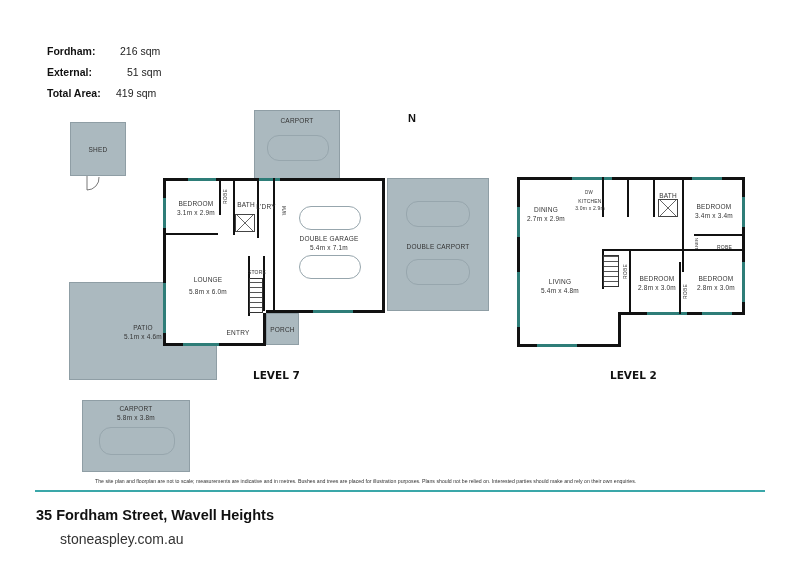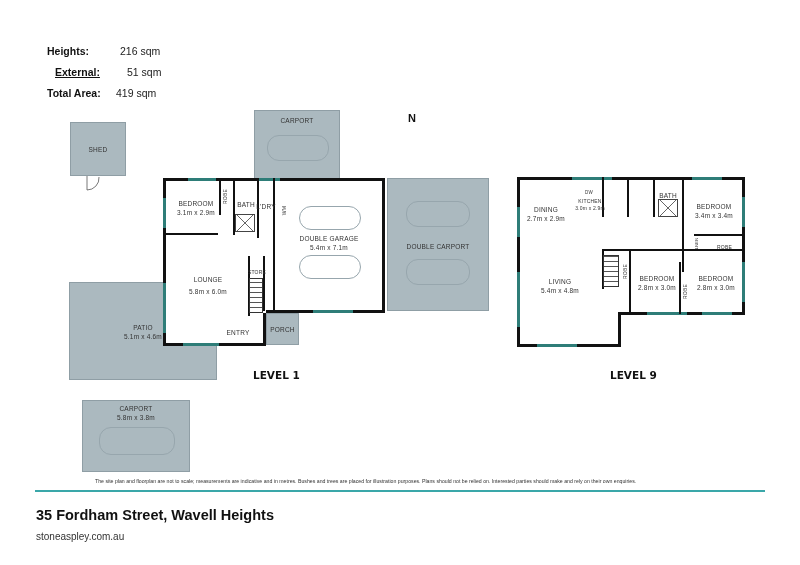--- a/index.html
+++ b/index.html
@@ -9,31 +9,31 @@
   .stat-val{font-size:10.5px;color:#222;}
   .ext{background:#abb9bf;border:1px solid #8f9ea5;box-sizing:border-box;}
   .lbl{font-size:6.5px;color:#333;text-align:center;line-height:9px;letter-spacing:0.2px;text-transform:uppercase;}
   .lbl .dim{text-transform:none;}
   .wall{background:#111;}
   .win{background:#2e7d78;}
   .level{font-family:"DejaVu Sans",sans-serif;font-weight:bold;font-size:10.5px;color:#111;}
   .disclaimer{font-size:5.2px;color:#333;white-space:nowrap;}
   .rule{height:2px;background:#3aa7a9;}
   .address{font-weight:bold;font-size:14.5px;color:#111;}
-  .site{font-size:10px;color:#333;}
+  .site{font-size:14px;color:#333;margin-left:24px;}
   .car{border:1px solid #97a6ad;border-radius:12px;box-sizing:border-box;}
   svg{display:block;}
 </style>
 </head>
 <body>
 
 <div class="abs" style="left:47px;top:45px;width:160px;">
-  <div class="abs stat-label" style="left:0;top:0;">Heights:</div>
+  <div class="abs stat-label" style="left:0;top:0;">Fordham:</div>
   <div class="abs stat-val" style="left:73px;top:0;">216 sqm</div>
-  <div class="abs stat-label" style="left:8px;top:21px;text-decoration:underline;">External:</div>
+  <div class="abs stat-label" style="left:0;top:21px;">External:</div>
   <div class="abs stat-val" style="left:80px;top:21px;">51 sqm</div>
   <div class="abs stat-label" style="left:0;top:42px;">Total Area:</div>
   <div class="abs stat-val" style="left:69px;top:42px;">419 sqm</div>
 </div>
 
 <div class="abs" style="left:408px;top:112px;font-weight:bold;font-size:11px;color:#111;">N</div>
 
 <div class="abs ext" style="left:70px;top:122px;width:56px;height:54px;">
   <div class="lbl" style="margin-top:22px;">SHED</div>
 </div>
@@ -105,21 +105,21 @@
 <div class="abs ext" style="left:266px;top:313px;width:33px;height:32px;">
   <div class="lbl" style="margin-top:11px;">PORCH</div>
 </div>
 
 <div class="abs ext" style="left:387px;top:178px;width:102px;height:133px;">
   <div class="abs car" style="left:18px;top:22px;width:64px;height:26px;"></div>
   <div class="abs lbl" style="left:0;top:63px;width:100px;">DOUBLE CARPORT</div>
   <div class="abs car" style="left:18px;top:80px;width:64px;height:26px;"></div>
 </div>
 
-<div class="abs level" style="left:253px;top:369px;">LEVEL 1</div>
+<div class="abs level" style="left:253px;top:369px;">LEVEL 7</div>
 
 <div class="abs" style="left:517px;top:177px;width:228px;height:170px;">
   <div class="abs wall" style="left:0;top:0;width:228px;height:3px;"></div>
   <div class="abs win" style="left:55px;top:0;width:40px;height:3px;"></div>
   <div class="abs win" style="left:175px;top:0;width:30px;height:3px;"></div>
   <div class="abs wall" style="left:0;top:0;width:3px;height:170px;"></div>
   <div class="abs win" style="left:0;top:30px;width:3px;height:30px;"></div>
   <div class="abs win" style="left:0;top:95px;width:3px;height:55px;"></div>
   <div class="abs wall" style="left:0;top:167px;width:103px;height:3px;"></div>
   <div class="abs win" style="left:20px;top:167px;width:40px;height:3px;"></div>
@@ -170,21 +170,21 @@
     <div>BEDROOM</div>
     <div class="dim">2.8m x 3.0m</div>
   </div>
   <div class="abs lbl" style="left:158px;top:110px;width:20px;font-size:5px;transform:rotate(-90deg);">ROBE</div>
   <div class="abs lbl" style="left:173px;top:97px;width:52px;">
     <div>BEDROOM</div>
     <div class="dim">2.8m x 3.0m</div>
   </div>
 </div>
 
-<div class="abs level" style="left:610px;top:369px;">LEVEL 9</div>
+<div class="abs level" style="left:610px;top:369px;">LEVEL 2</div>
 
 <div class="abs ext" style="left:82px;top:400px;width:108px;height:72px;">
   <div class="lbl" style="margin-top:3px;">
     <div>CARPORT</div>
     <div class="dim">5.8m x 3.8m</div>
   </div>
   <div class="abs car" style="left:16px;top:26px;width:76px;height:28px;"></div>
 </div>
 
 <div class="abs disclaimer" style="left:95px;top:478px;">The site plan and floorplan are not to scale; measurements are indicative and in metres. Bushes and trees are placed for illustration purposes. Plans should not be relied on. Interested parties should make and rely on their own enquiries.</div>

